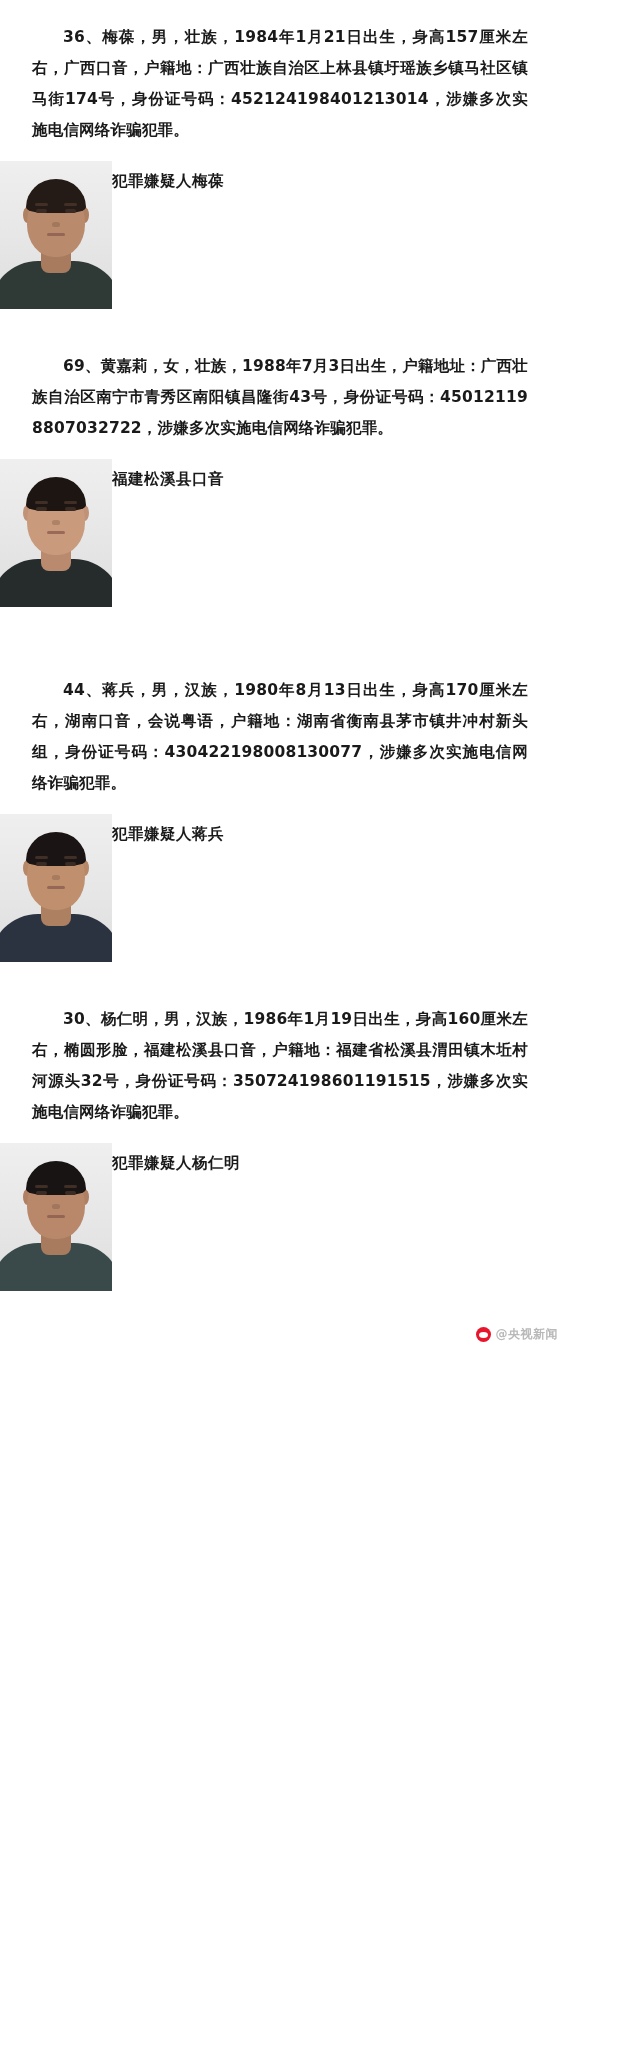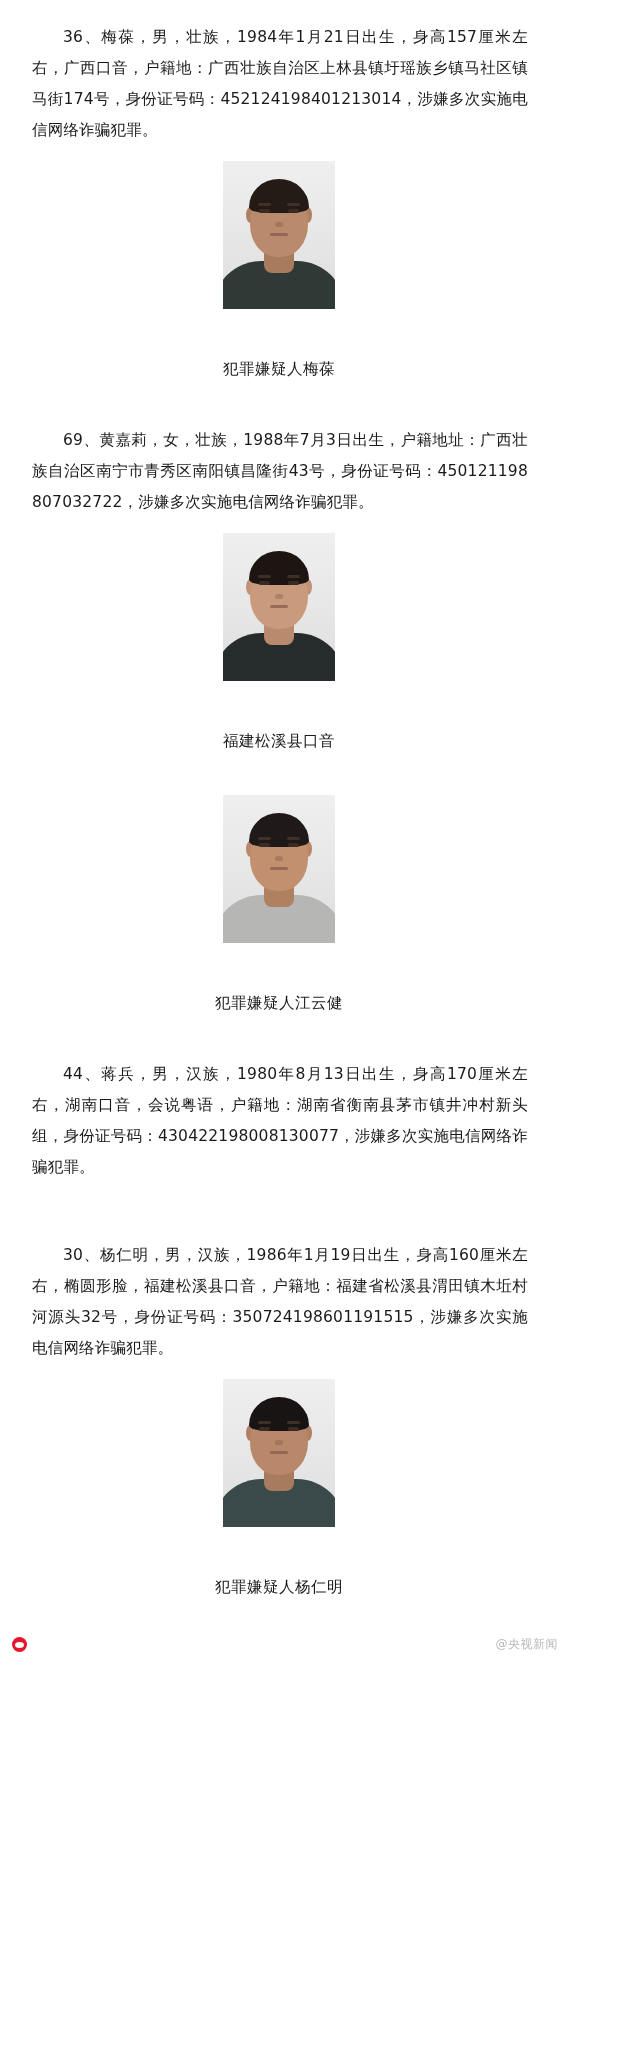--- a/index.html
+++ b/index.html
@@ -12,40 +12,40 @@
     width: 642px;
     font-family: "DejaVu Sans", "Liberation Sans", sans-serif;
     color: #1a1a1a;
   }
   .page {
     width: 558px;
     min-height: 2063px;
     background: #ffffff;
     padding: 6px 0 0 0;
     position: relative;
+    font-weight: bold;
   }
   .entry {
     width: 100%;
   }
   .entry-text {
     font-size: 15.5px;
     line-height: 31px;
     text-align: justify;
     text-justify: inter-ideograph;
     padding: 0 30px 0 32px;
     text-indent: 2em;
     letter-spacing: 0.2px;
     word-break: break-all;
   }
   .photo-block {
     display: flex;
-    flex-direction: column;
-    align-items: center;
+    flex-direction: row;
+    align-items: flex-start;
     margin-top: 14px;
-    gap: 40px;
   }
   .photo {
     width: 112px;
     height: 148px;
     position: relative;
     overflow: hidden;
     background: #e9e9ea;
   }
   .photo .bg {
     position: absolute;
@@ -146,21 +146,21 @@
     margin-top: 6px;
     text-align: center;
     letter-spacing: .5px;
   }
   .gap { height: 26px; }
   .footer {
     margin-top: 26px;
     height: 34px;
     display: flex;
     align-items: center;
-    justify-content: space-between;
+    justify-content: flex-end;
     gap: 5px;
     padding-left: 12px;
   }
   .weibo-logo {
     width: 15px;
     height: 15px;
     border-radius: 50%;
     background: #e6162d;
     display: inline-block;
     position: relative;
@@ -228,44 +228,44 @@
         <div class="p-nose"></div>
         <div class="p-mouth"></div>
       </div>
       <div class="caption">福建松溪县口音</div>
     </div>
   </div>
 
   <div class="gap"></div>
 
   <div class="entry">
-    <div class="photo-block">
-      <div class="photo">
-        <div class="bg"></div>
-        <div class="p-shoulders" style="background:#b6b7b4"></div>
-        <div class="p-neck" style="background:#b08161"></div>
-        <div class="p-ear-l" style="background:#b98769"></div>
-        <div class="p-ear-r" style="background:#b98769"></div>
-        <div class="p-head" style="background:#c2906e"></div>
-        <div class="p-hair" style="background:#20191a"></div>
-        <div class="p-brow-l"></div>
-        <div class="p-brow-r"></div>
-        <div class="p-eye-l"></div>
-        <div class="p-eye-r"></div>
-        <div class="p-nose"></div>
-        <div class="p-mouth"></div>
-      </div>
-      <div class="caption">犯罪嫌疑人江云健</div>
-    </div>
   </div>
 
   <div class="gap"></div>
 
   <div class="entry">
     <p class="entry-text">44、蒋兵，男，汉族，1980年8月13日出生，身高170厘米左右，湖南口音，会说粤语，户籍地：湖南省衡南县茅市镇井冲村新头组，身份证号码：430422198008130077，涉嫌多次实施电信网络诈骗犯罪。</p>
+    <div class="photo-block">
+      <div class="photo">
+        <div class="bg"></div>
+        <div class="p-shoulders" style="background:#2b3340"></div>
+        <div class="p-neck" style="background:#ad8062"></div>
+        <div class="p-ear-l" style="background:#b78868"></div>
+        <div class="p-ear-r" style="background:#b78868"></div>
+        <div class="p-head" style="background:#c08f6e"></div>
+        <div class="p-hair" style="background:#1a1414"></div>
+        <div class="p-brow-l"></div>
+        <div class="p-brow-r"></div>
+        <div class="p-eye-l"></div>
+        <div class="p-eye-r"></div>
+        <div class="p-nose"></div>
+        <div class="p-mouth"></div>
+      </div>
+      <div class="caption">犯罪嫌疑人蒋兵</div>
+    </div>
   </div>
 
   <div class="gap"></div>
 
   <div class="entry">
     <p class="entry-text">30、杨仁明，男，汉族，1986年1月19日出生，身高160厘米左右，椭圆形脸，福建松溪县口音，户籍地：福建省松溪县渭田镇木坵村河源头32号，身份证号码：350724198601191515，涉嫌多次实施电信网络诈骗犯罪。</p>
     <div class="photo-block">
       <div class="photo">
         <div class="bg"></div>
         <div class="p-shoulders" style="background:#3a4a4a"></div>

